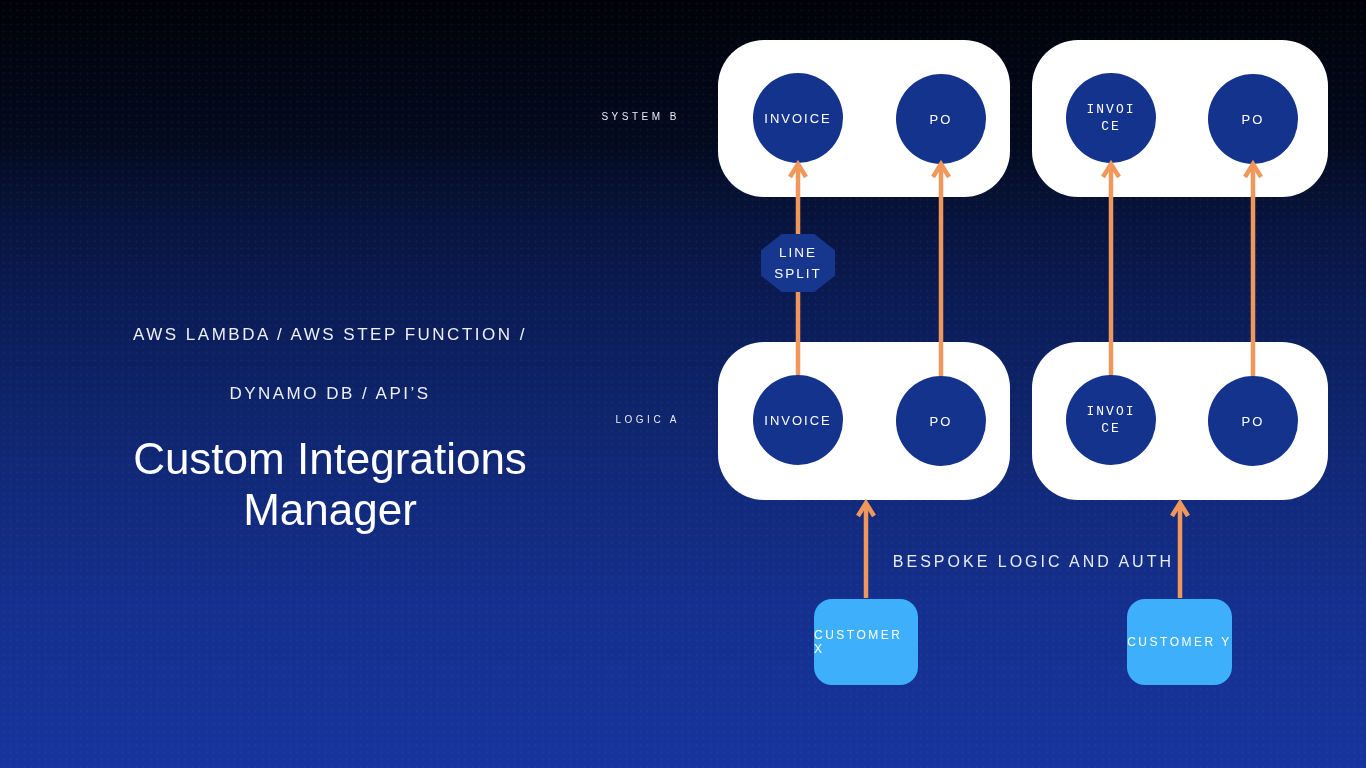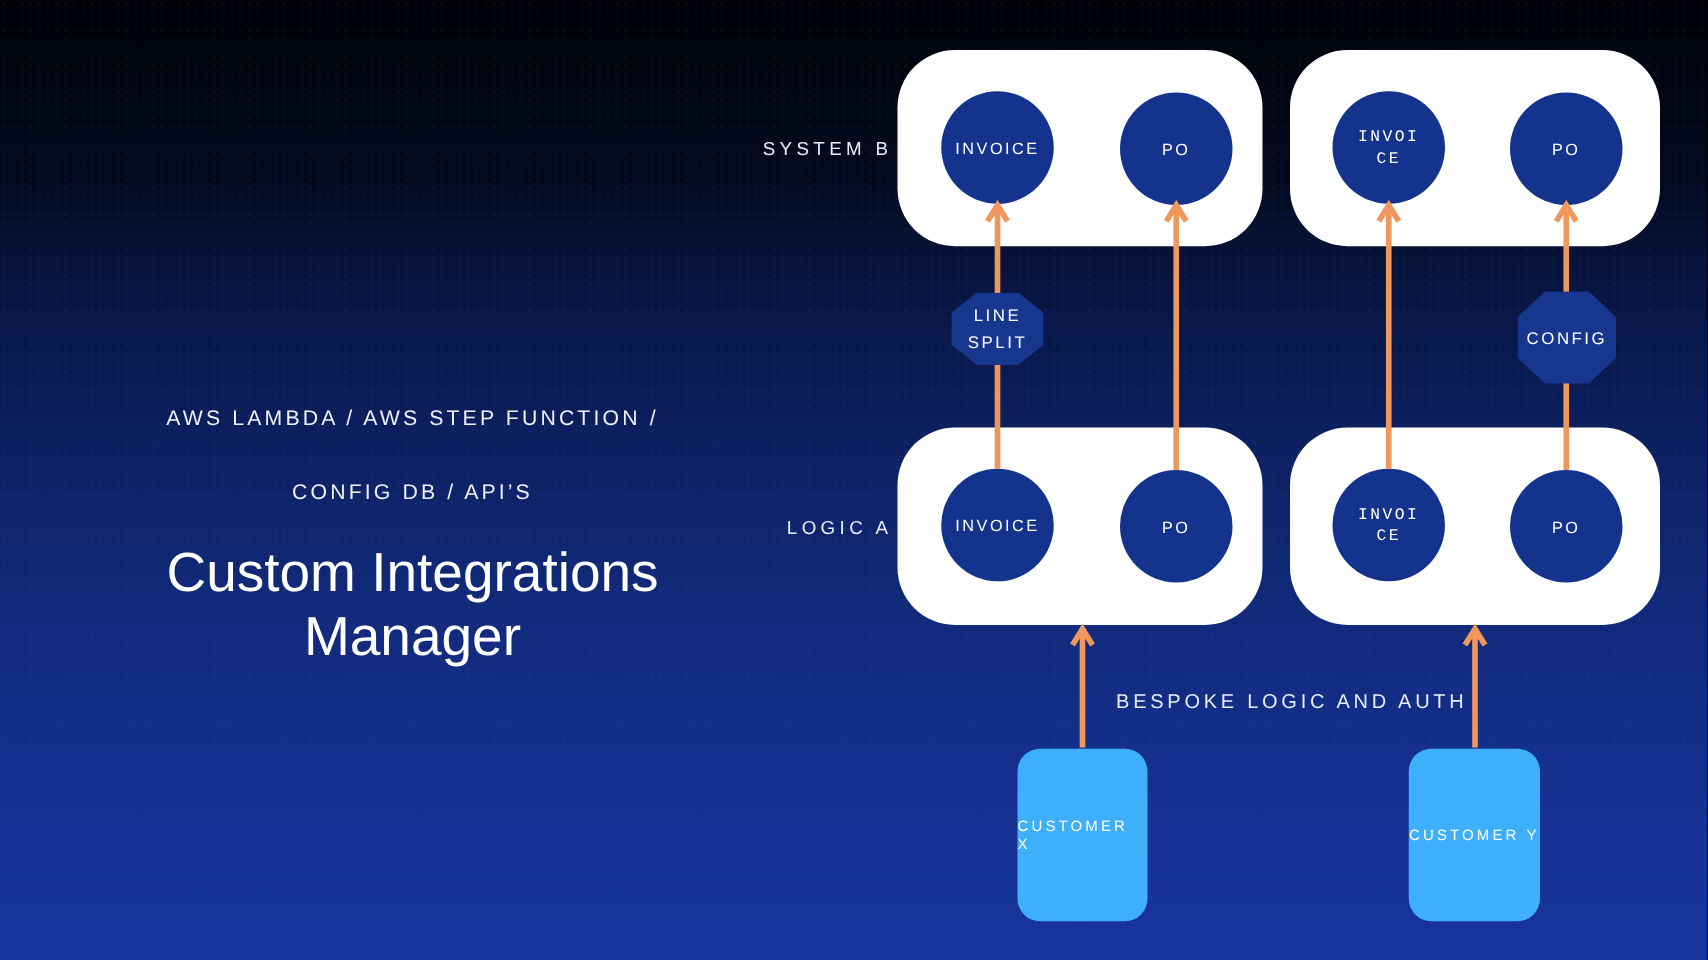--- a/index.html
+++ b/index.html
@@ -13,58 +13,58 @@
   #texture{
     position:absolute;inset:0;z-index:0;pointer-events:none;
     background-image:radial-gradient(circle, rgba(120,160,255,0.05) 1px, transparent 1.3px);
     background-size:7px 7px;
   }
   
   .left-panel{position:absolute;left:80px;top:289px;width:500px;text-align:center;z-index:1;}
   .stack-line{color:#edf0f6;font-size:17px;letter-spacing:2.5px;line-height:27px;margin-top:32px;}
   .big-title{margin-top:26px;color:#ffffff;font-size:44px;line-height:51px;font-weight:400;}
   
-  .row-label{position:absolute;left:564px;width:150px;text-align:right;color:#e8ecf4;
-    font-size:15px;letter-spacing:3.5px;z-index:1;}
+  .row-label{position:absolute;left:530px;width:150px;text-align:right;color:#e8ecf4;
+    font-size:10px;letter-spacing:3.5px;z-index:1;}
   .annotation{position:absolute;left:874px;top:553px;width:300px;text-align:right;
     color:#e8ecf4;font-size:16px;letter-spacing:3px;z-index:1;}
   
   .sys-box{position:absolute;background:#ffffff;border-radius:46px;z-index:2;}
   
   .node{position:absolute;width:90px;height:90px;border-radius:50%;background:#14338c;
     display:flex;align-items:center;justify-content:center;z-index:3;}
   .node-label{color:#ffffff;font-size:13px;letter-spacing:2px;text-align:center;
     white-space:pre-line;line-height:17px;}
   .pos-inv{left:35px;top:33px;align-items:center;}
   .pos-po{left:178px;top:34px;}
   .pos-inv2{left:34px;top:33px;font-family:Liberation Mono, monospace;}
   .pos-po2{left:176px;top:34px;}
   
   .badge{position:absolute;background:#17378f;z-index:5;
     clip-path:polygon(28% 0,72% 0,100% 28%,100% 72%,72% 100%,28% 100%,0 72%,0 28%);
     display:flex;align-items:center;justify-content:center;}
   .badge-label{color:#ffffff;font-size:13.5px;letter-spacing:2px;text-align:center;
     white-space:pre-line;line-height:21px;}
   
-  .customer{position:absolute;width:104px;height:138px;border-radius:18px;background:#3eb0fb;
+  .customer{position:absolute;width:104px;height:86px;border-radius:18px;background:#3eb0fb;
     display:flex;align-items:center;justify-content:center;z-index:2;}
   .customer-label{color:#ffffff;font-size:12px;letter-spacing:2.5px;}
   
   #arrows{position:absolute;left:0;top:0;z-index:4;pointer-events:none;}
   #arrows line,#arrows path{stroke:#f0985c;stroke-width:4.5;fill:none;}
 </style>
 </head>
 <body>
 
 <div id="stage">
   <div id="texture"></div>
 
   <div class="left-panel">
     <div class="stack-line">AWS LAMBDA / AWS STEP FUNCTION /</div>
-    <div class="stack-line">CONFIG DB / API’S</div>
+    <div class="stack-line">DYNAMO DB / API’S</div>
     <div class="big-title">
       <div>Custom Integrations</div>
       <div>Manager</div>
     </div>
   </div>
 
   <div class="row-label" style="top:111px;">SYSTEM B</div>
   <div class="row-label" style="top:414px;">LOGIC A</div>
   <div class="annotation">BESPOKE LOGIC AND AUTH</div>
 
@@ -116,23 +116,20 @@
     <line x1="866" y1="598" x2="866" y2="507"></line>
     <path d="M858,516 L866,503 L874,516"></path>
     <line x1="1180" y1="598" x2="1180" y2="507"></line>
     <path d="M1172,516 L1180,503 L1188,516"></path>
   </svg>
 
   <div class="badge" style="left:761px;top:234px;width:74px;height:58px;">
     <span class="badge-label">LINE
 SPLIT</span>
   </div>
-  <div class="badge" style="left:1214px;top:233px;width:79px;height:74px;">
-    <span class="badge-label">CONFIG</span>
-  </div>
 
   <div class="customer" style="left:814px;top:599px;">
     <span class="customer-label">CUSTOMER X</span>
   </div>
   <div class="customer" style="left:1127px;top:599px;width:105px;">
     <span class="customer-label">CUSTOMER Y</span>
   </div>
 </div>
 
 </body></html>

